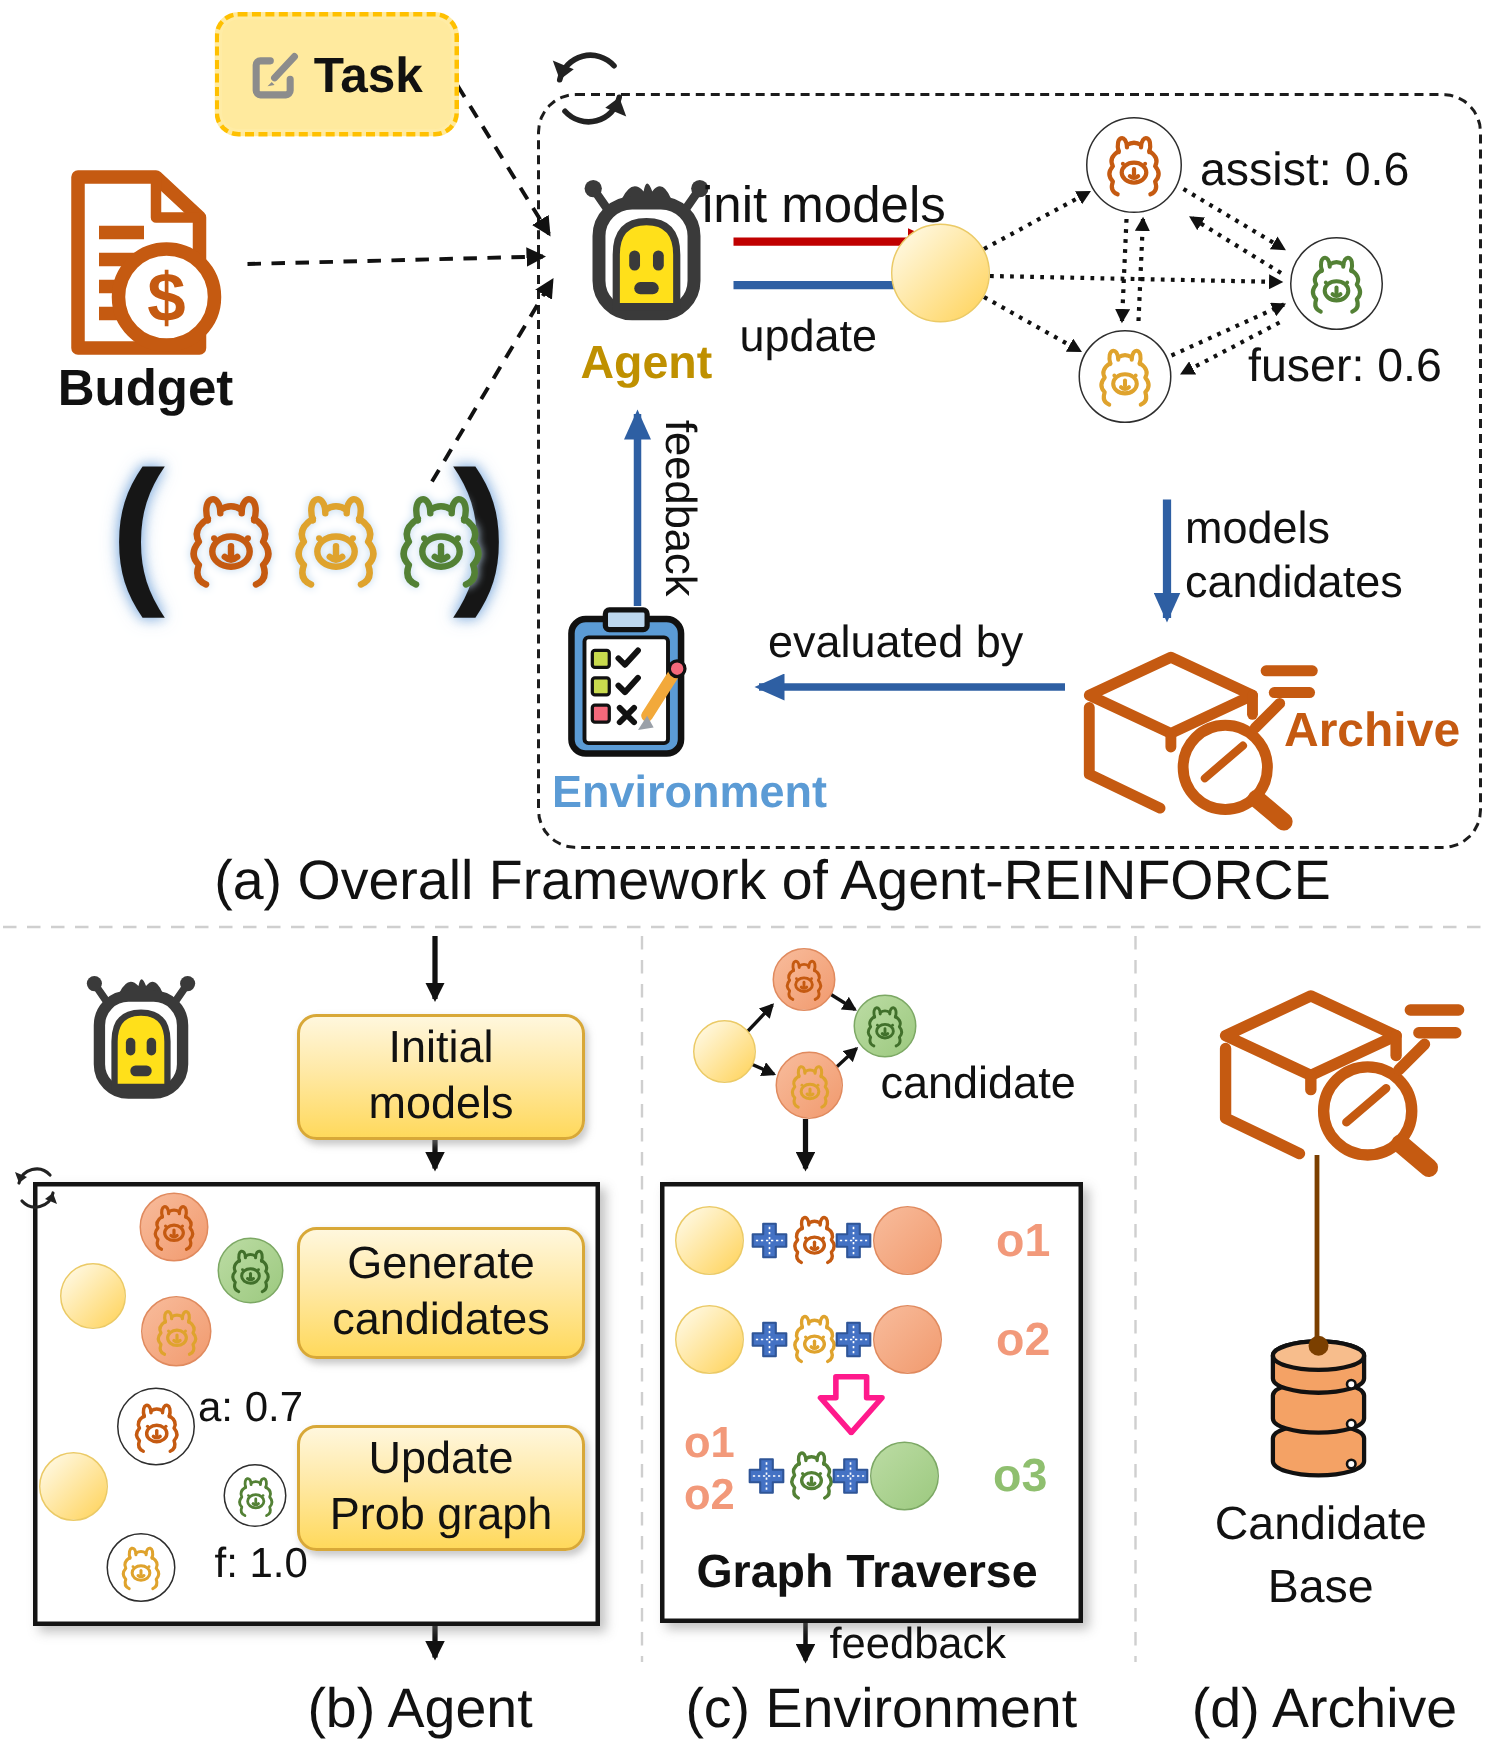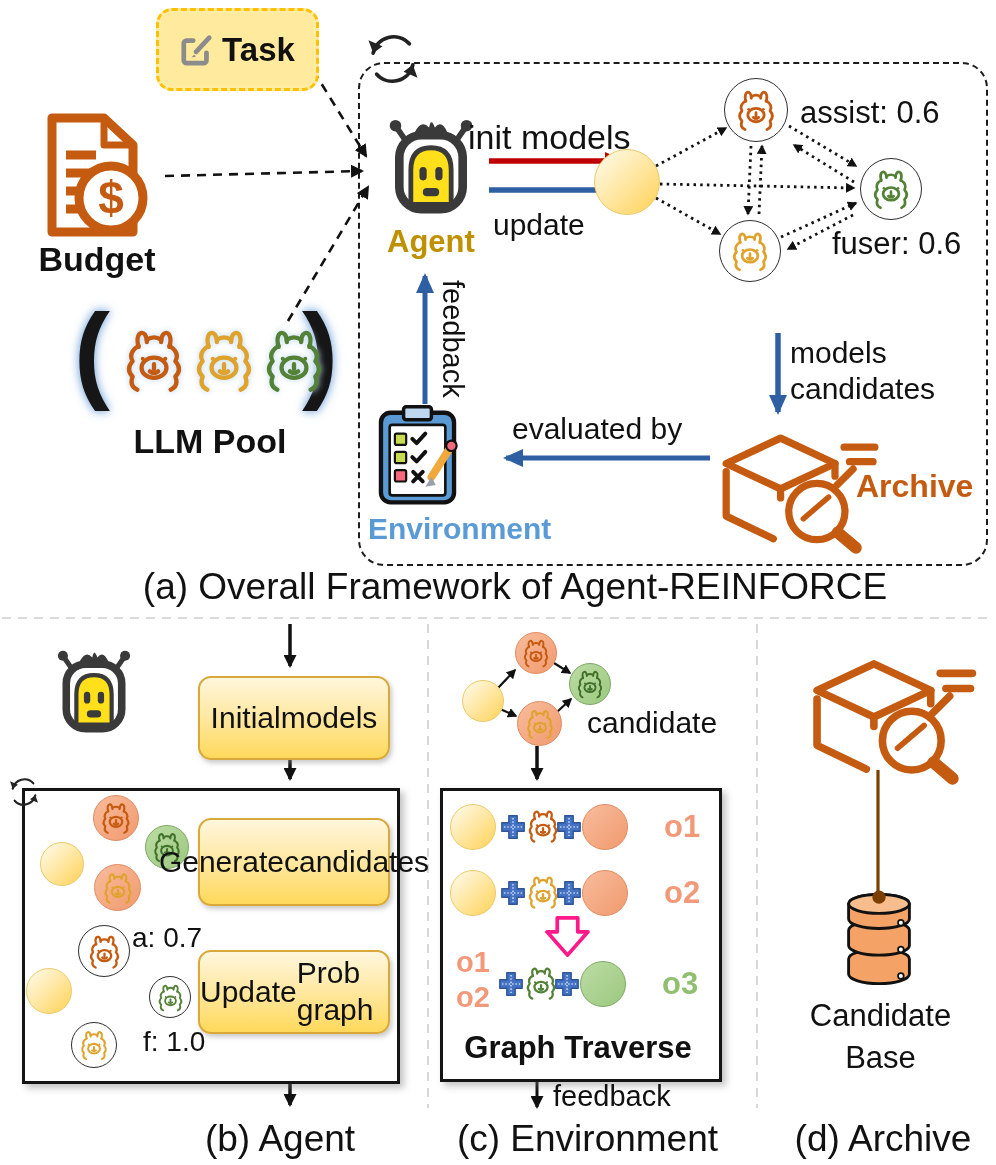--- a/index.html
+++ b/index.html
@@ -9,28 +9,28 @@
   .lbl{position:absolute;white-space:nowrap;color:#111;}
   .b{font-weight:bold;}
   .ctr{text-align:center;}
   
   #panelA-box{left:358px;top:62px;width:626px;height:500px;border:2.6px dashed #1c1c1c;
               border-radius:26px;background:transparent;}
   
   .solid-box{border:3px solid #141414;background:#fff;box-shadow:4px 4px 7px rgba(120,120,120,.45);}
   
   .ybox{background:linear-gradient(180deg,#FFF7DD 0%,#FFE9A6 45%,#FFD95C 100%);
-        border:2px solid #D8A838;border-radius:13px;display:flex;
+        border:2px solid #D8A838;border-radius:13px;display:flex;flex-direction:column;
         align-items:center;justify-content:center;font-size:30px;line-height:1.22;
         box-shadow:2px 3px 5px rgba(150,150,150,.5);}
   
   #task-box{left:143px;top:8px;width:157px;height:77px;background:#FFE globale;
         background:#FFEA9E;border:3.5px dashed #FFC000;border-radius:16px;
         display:flex;align-items:center;justify-content:center;gap:8px;
-        box-shadow:0 0 0 2px rgba(255,236,170,.6) inset;margin-left:13px;}
+        box-shadow:0 0 0 2px rgba(255,236,170,.6) inset;}
   
   .circ{position:absolute;border-radius:50%;display:flex;align-items:center;justify-content:center;box-sizing:border-box;}
   .circ.white{background:#fff;border:1.8px solid #2e2e2e;}
   .circ.salmon{background:linear-gradient(135deg,#F8BC9C,#F19A6E);border:1.5px solid #E08A5E;}
   .circ.greenbg{background:linear-gradient(135deg,#BCDCA4,#9CC97F);border:1.5px solid #7CA864;}
   .circ.ynode{background:linear-gradient(135deg,#FFF8E0 10%,#FFE globale 0,#FFD45E 95%);
               background:linear-gradient(135deg,#FFF8E0 10%,#FFD45E 95%);border:1.5px solid #EBCA66;}
   .llama{display:block;}
   .pool-llama{filter:drop-shadow(0 0 3px #BDD7EE);}
   .paren{position:absolute;font-size:108px;font-weight:bold;color:#161616;line-height:1;
@@ -261,21 +261,20 @@
 <span class="paren" style="left:302px;top:298px;z-index:2">)</span>
 <svg class="llama pool-llama abs" style="left:116px;top:316px;color:#C55A11;z-index:2" width="76" height="88">
       <use href="#llama"></use>
     </svg>
 <svg class="llama pool-llama abs" style="left:186px;top:316px;color:#DFA32D;z-index:2" width="76" height="88">
       <use href="#llama"></use>
     </svg>
 <svg class="llama pool-llama abs" style="left:256px;top:316px;color:#538135;z-index:2" width="76" height="88">
       <use href="#llama"></use>
     </svg>
-<div class="lbl b ctr" style="left:110px;top:422px;width:200px;font-size:34px;z-index:2">LLM Pool</div>
 
 <svg class="abs" style="left:358px;top:24px;z-index:2" width="70" height="70">
       <use href="#refresh"></use>
     </svg>
 
 <svg class="abs" style="left:383px;top:110px;z-index:2" width="96" height="112">
       <use href="#robot"></use>
     </svg>
 <div class="lbl b" style="left:387px;top:224px;font-size:31px;color:#BF9000;z-index:2">Agent</div>
 

